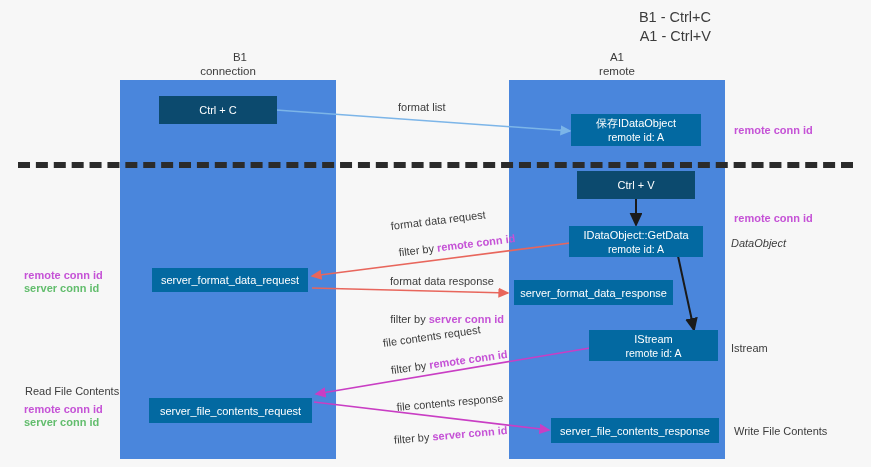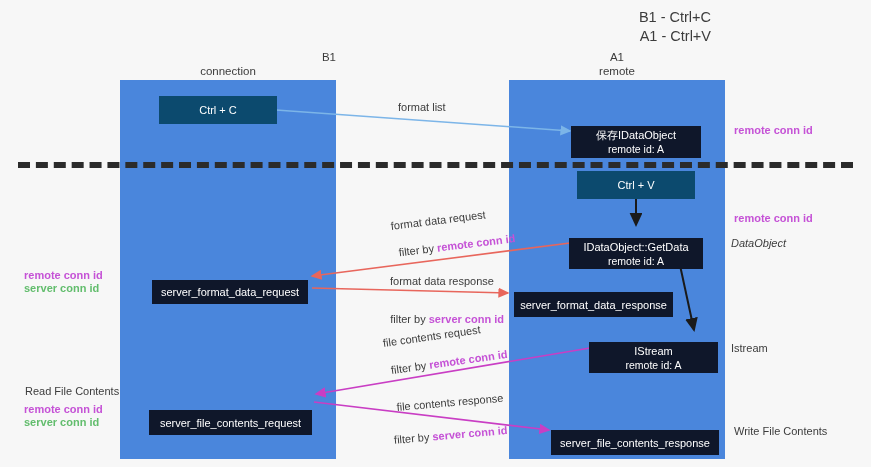--- a/index.html
+++ b/index.html
@@ -54,21 +54,21 @@
     align-items: center;
     justify-content: center;
     color: #ffffff;
     font-size: 11px;
     line-height: 14px;
     text-align: center;
     z-index: 5;
     box-sizing: border-box;
   }
   .box.green { background: #0c4a6e; }
-  .box.orange { background: #0f172a; margin-top: 12px; }
+  .box.orange { background: #0369a1; }
   .box .l2 { font-size: 10.5px; }
   
   .side-label {
     position: absolute;
     font-size: 11px;
     line-height: 14px;
     color: #3c3c3c;
     white-space: pre;
     z-index: 7;
   }
@@ -96,21 +96,21 @@
   }
 </style>
 </head>
 <body>
 
 <div id="stage">
 
   <div class="main-title" style="top:8px;">B1 - Ctrl+C</div>
   <div class="main-title" style="top:27px;">A1 - Ctrl+V</div>
 
-  <div class="col-head" style="left:120px; top:50px; width:216px;text-align:right;">B1</div>
+  <div class="col-head" style="left:132px; top:50px; width:216px;">B1</div>
   <div class="col-head" style="left:120px; top:64px; width:216px;">connection</div>
   <div class="col-head" style="left:509px; top:50px; width:216px;">A1</div>
   <div class="col-head" style="left:509px; top:64px; width:216px;">remote</div>
 
   <div class="lane" style="left:120px; top:80px; width:216px; height:379px;"></div>
   <div class="lane" style="left:509px; top:80px; width:216px; height:379px;"></div>
 
   <svg class="arrows" viewBox="0 0 871 467">
     <defs>
       <marker id="ah-blue" markerWidth="7" markerHeight="7" refX="6" refY="3.2" orient="auto">

